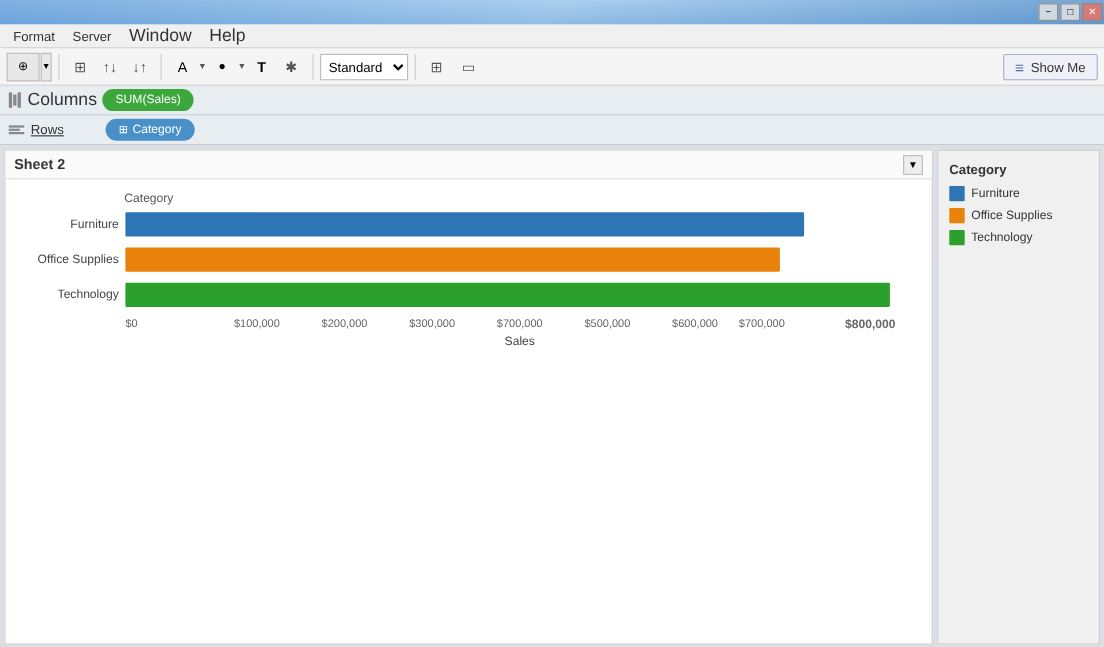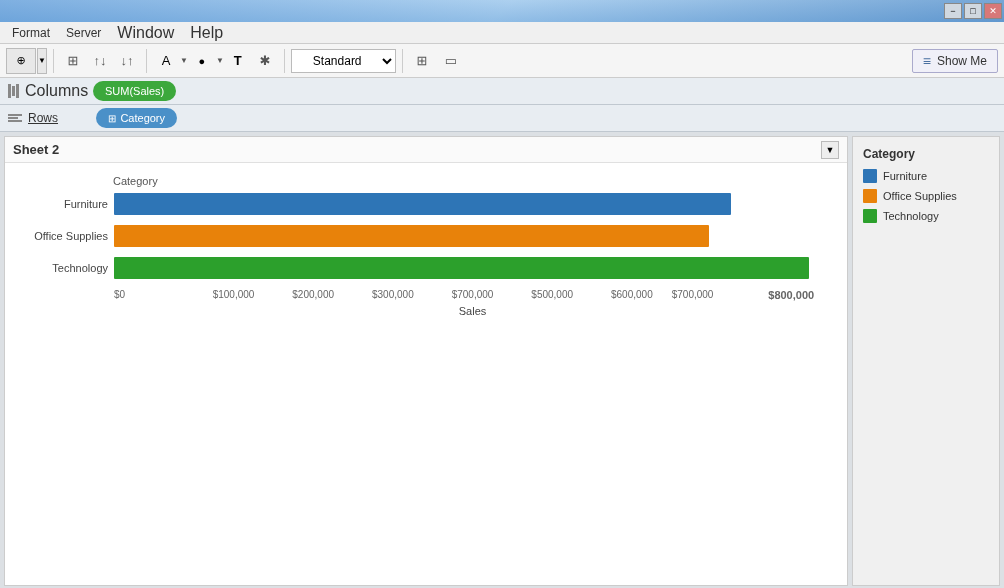--- a/index.html
+++ b/index.html
@@ -42,21 +42,21 @@
   <div style="display:flex;align-items:center;gap:1px;">
     <button style="width:26px;height:26px;border:1px solid transparent;background:transparent;cursor:pointer;font-size:13px;">A</button>
     <span style="font-size:8px;cursor:pointer;color:#555;">▼</span>
     <button style="width:26px;height:26px;border:1px solid transparent;background:transparent;cursor:pointer;font-size:11px;">●</button>
     <span style="font-size:8px;cursor:pointer;color:#555;">▼</span>
     <button style="width:26px;height:26px;border:1px solid transparent;background:transparent;cursor:pointer;font-size:13px;font-weight:bold;">T</button>
     <button style="width:26px;height:26px;border:1px solid transparent;background:transparent;cursor:pointer;font-size:13px;color:#555;">✱</button>
   </div>
   <div style="width:1px;height:24px;background:#ccc;margin:0 3px;"></div>
 
-  <select style="height:24px;border:1px solid #bbb;background:white;font-size:12px;padding:0 17px;min-width:80px;">
+  <select style="height:24px;border:1px solid #bbb;background:white;font-size:12px;padding:0 3px;min-width:80px;">
     <option>Standard</option>
   </select>
   <div style="width:1px;height:24px;background:#ccc;margin:0 3px;"></div>
 
   <button style="width:26px;height:26px;border:1px solid transparent;background:transparent;cursor:pointer;font-size:13px;color:#555;">⊞</button>
   <button style="width:26px;height:26px;border:1px solid transparent;background:transparent;cursor:pointer;font-size:13px;color:#555;">▭</button>
 
   <div style="margin-left:auto;display:flex;align-items:center;gap:6px;padding:3px 10px;border:1px solid #aac;background:#f0f0f8;cursor:pointer;border-radius:2px;">
     <span style="font-size:14px;color:#4a70a0;">≡</span>
     <span style="font-size:12px;color:#333;font-weight:500;">Show Me</span>

